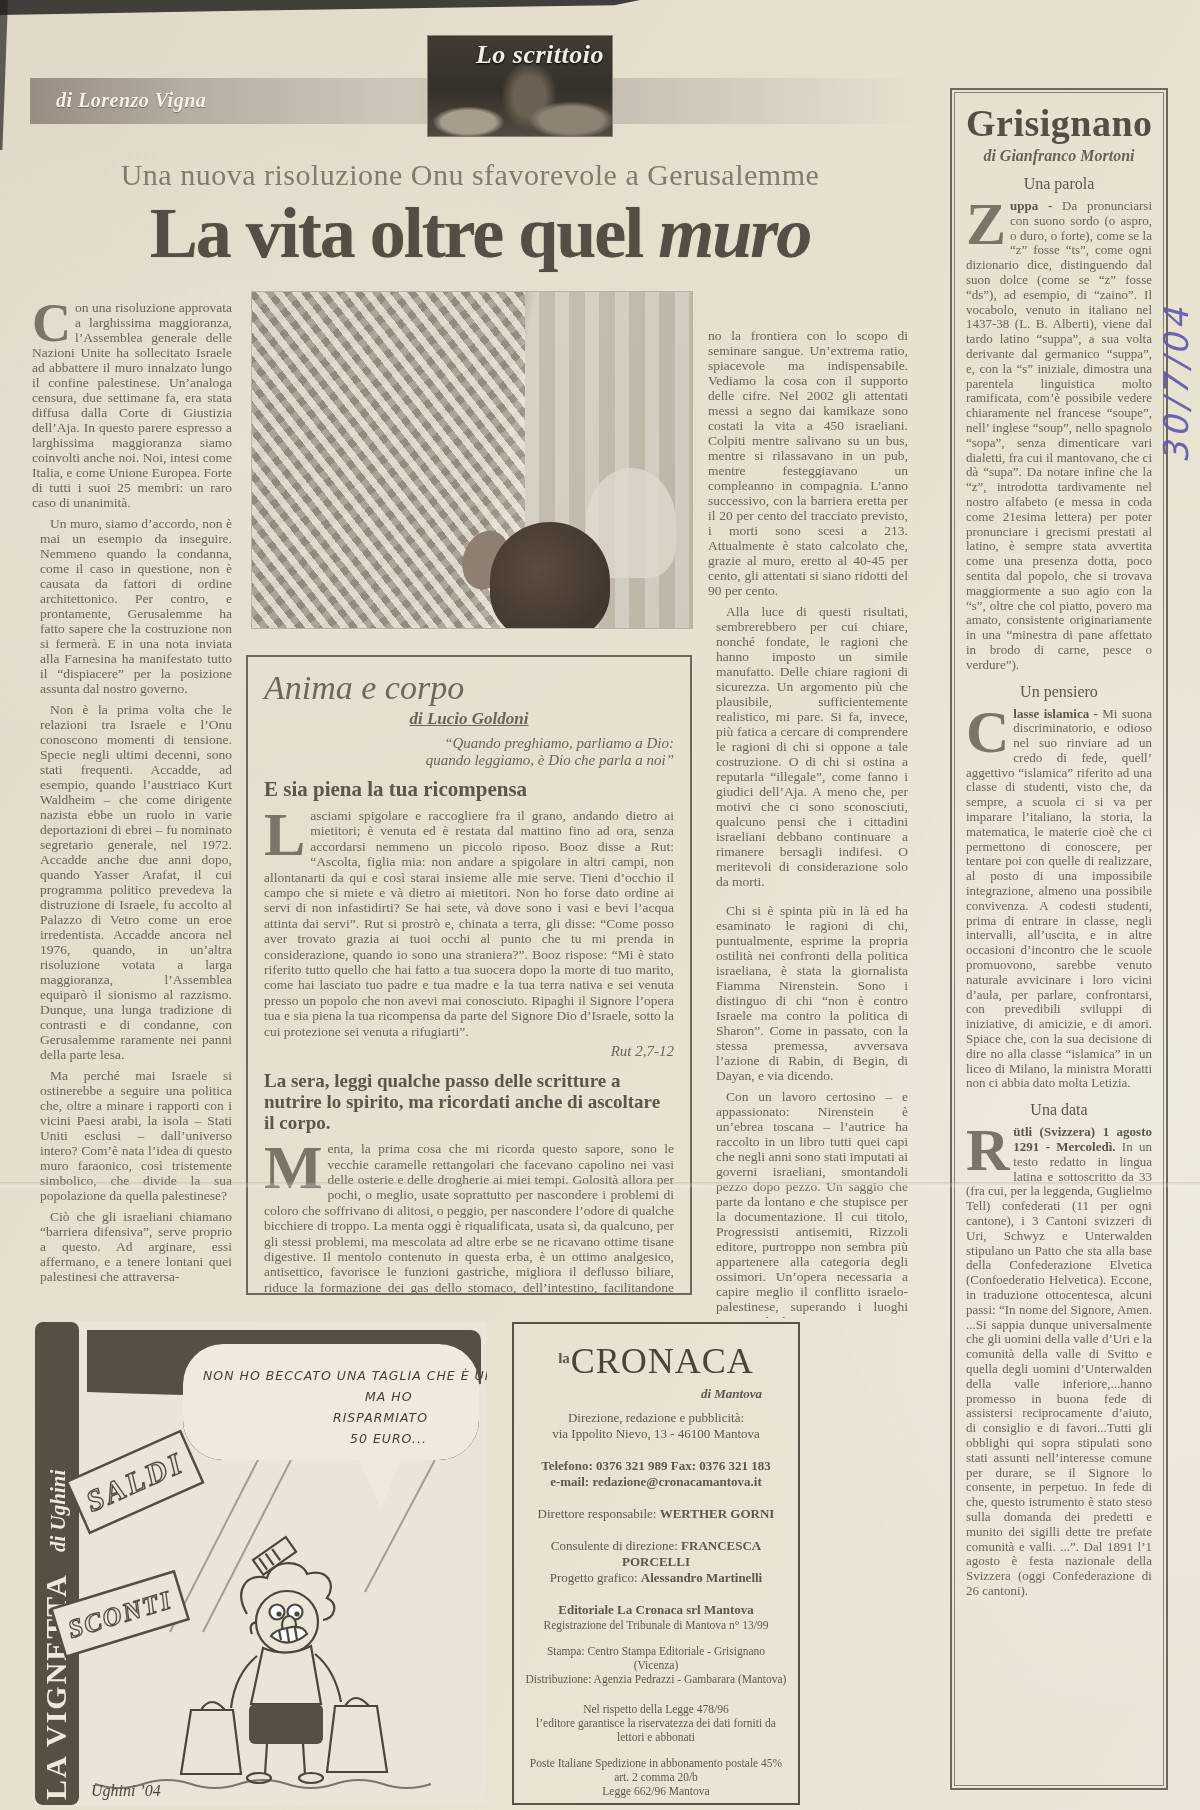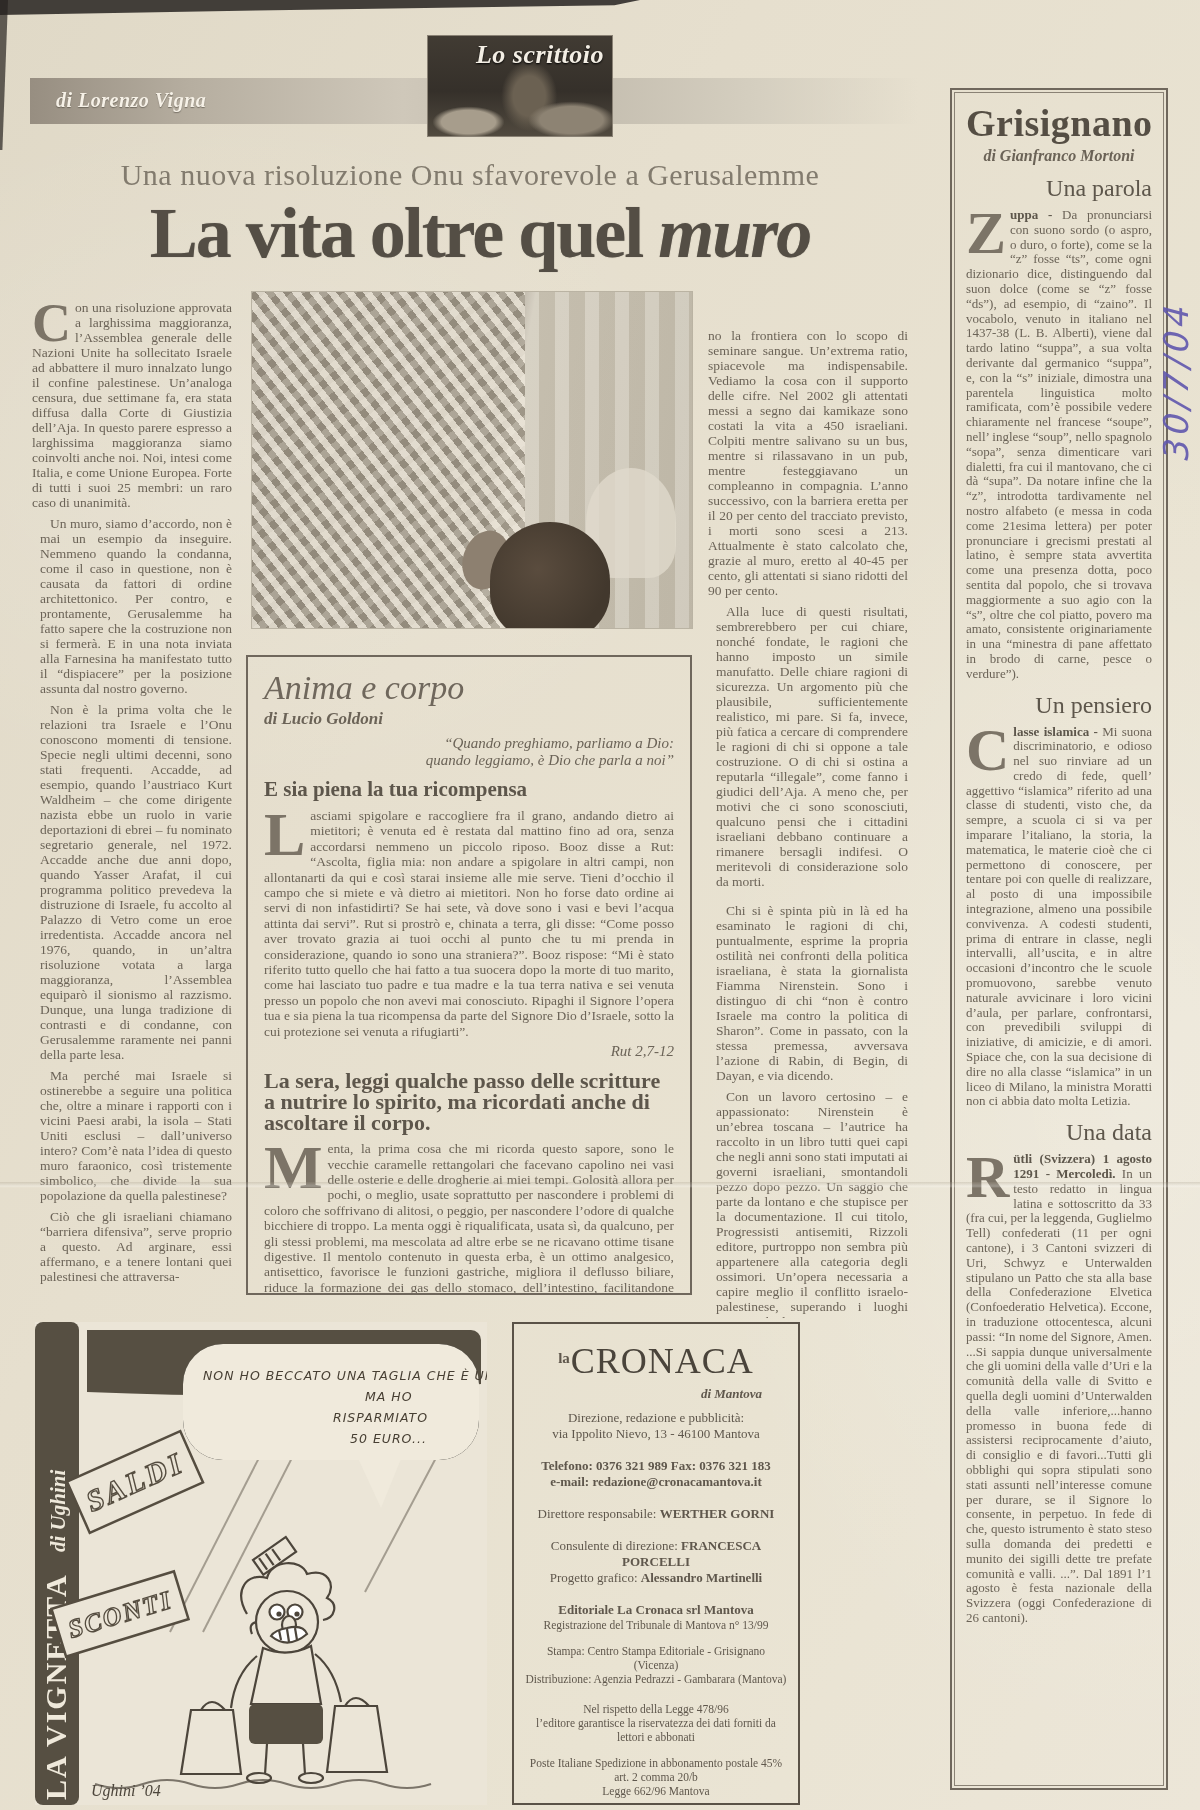--- a/index.html
+++ b/index.html
@@ -48,34 +48,34 @@
     opacity:.8;}
   .wall{position:absolute;right:0;top:0;width:38%;height:100%;
     background:repeating-linear-gradient(90deg, rgba(255,255,255,.25) 0 14px, rgba(150,142,126,.25) 14px 30px);opacity:.7;}
   .child-head{position:absolute;left:54%;bottom:-12px;width:120px;height:118px;border-radius:50% 50% 40% 40%;background:radial-gradient(circle at 40% 40%, #5a4c3e, #42382d 70%);}
   .child-hand{position:absolute;left:48%;bottom:38px;width:46px;height:60px;border-radius:50%;background:#8d8070;transform:rotate(18deg);}
   .head-scarf{position:absolute;left:76%;bottom:50px;width:90px;height:110px;border-radius:50% 50% 30% 30%;background:rgba(224,218,204,.8);}
 
   
   .anima{position:absolute;left:246px;top:655px;width:446px;height:640px;border:2px solid #6f675c;box-sizing:border-box;padding:10px 16px;overflow:hidden;color:#6b6357;}
   .anima-title{font-style:italic;font-size:34px;color:#6f675c;margin:2px 0 2px 0;}
-  .anima-byline{text-align:left;font-weight:bold;font-style:italic;font-size:17px;margin:2px 0;}
+  .anima-byline{text-align:center;font-weight:bold;font-style:italic;font-size:17px;margin:2px 0;text-decoration:underline;}
   .anima-quote{text-align:right;font-style:italic;font-size:15px;line-height:17px;margin:6px 0 8px 0;}
   .anima-sub{font-weight:bold;font-size:21px;color:#5d564b;margin:4px 0 6px 0;}
   .anima-body{font-size:13.5px;line-height:15.4px;text-align:justify;margin:0;}
   .anima-drop{float:left;font-size:62px;line-height:48px;padding:2px 5px 0 0;color:#7c7467;font-weight:bold;}
   .rut{ text-align:right;font-style:italic;font-size:15px;margin:4px 0 10px 0;}
-  .anima-lead{font-weight:bold;font-size:22px;line-height:21px;color:#5d564b;margin:6px 0 8px 0;}
+  .anima-lead{font-weight:bold;font-size:19px;line-height:21px;color:#5d564b;margin:6px 0 8px 0;}
 
   
   .rifl{position:absolute;left:950px;top:88px;width:218px;height:1702px;border:2px solid #6f675c;box-sizing:border-box;}
   .rifl-inner{position:absolute;inset:2px;border:1px solid #8a8275;padding:8px 11px;overflow:hidden;color:#6b6357;}
   .rifl-title{font-weight:bold;font-size:38px;color:#554e44;text-align:center;letter-spacing:.5px;margin:0;}
   .rifl-byline{text-align:center;font-weight:bold;font-style:italic;font-size:16px;margin:2px 0 4px 0;}
-  .rifl-head{text-align:right;font-size:24px;color:#5d564b;margin:10px 0 6px 0;}
+  .rifl-head{text-align:center;font-size:16px;color:#5d564b;margin:10px 0 6px 0;}
   .rifl-text{font-size:13px;line-height:14.8px;text-align:justify;margin:0;}
   .rifl-drop{float:left;font-size:60px;line-height:46px;padding:2px 4px 0 0;color:#7c7467;font-weight:bold;}
   .rifl-text b{color:#5d564b;}
 
   
   .handdate{position:absolute;right:4px;top:150px;height:310px;writing-mode:vertical-rl;transform:rotate(180deg) skewY(4deg);
     font-family:"DejaVu Sans",sans-serif;font-style:italic;font-size:34px;color:#6057ae;letter-spacing:4px;opacity:.9;}
 
   
   .vignetta{position:absolute;left:35px;top:1322px;width:452px;height:483px;}

